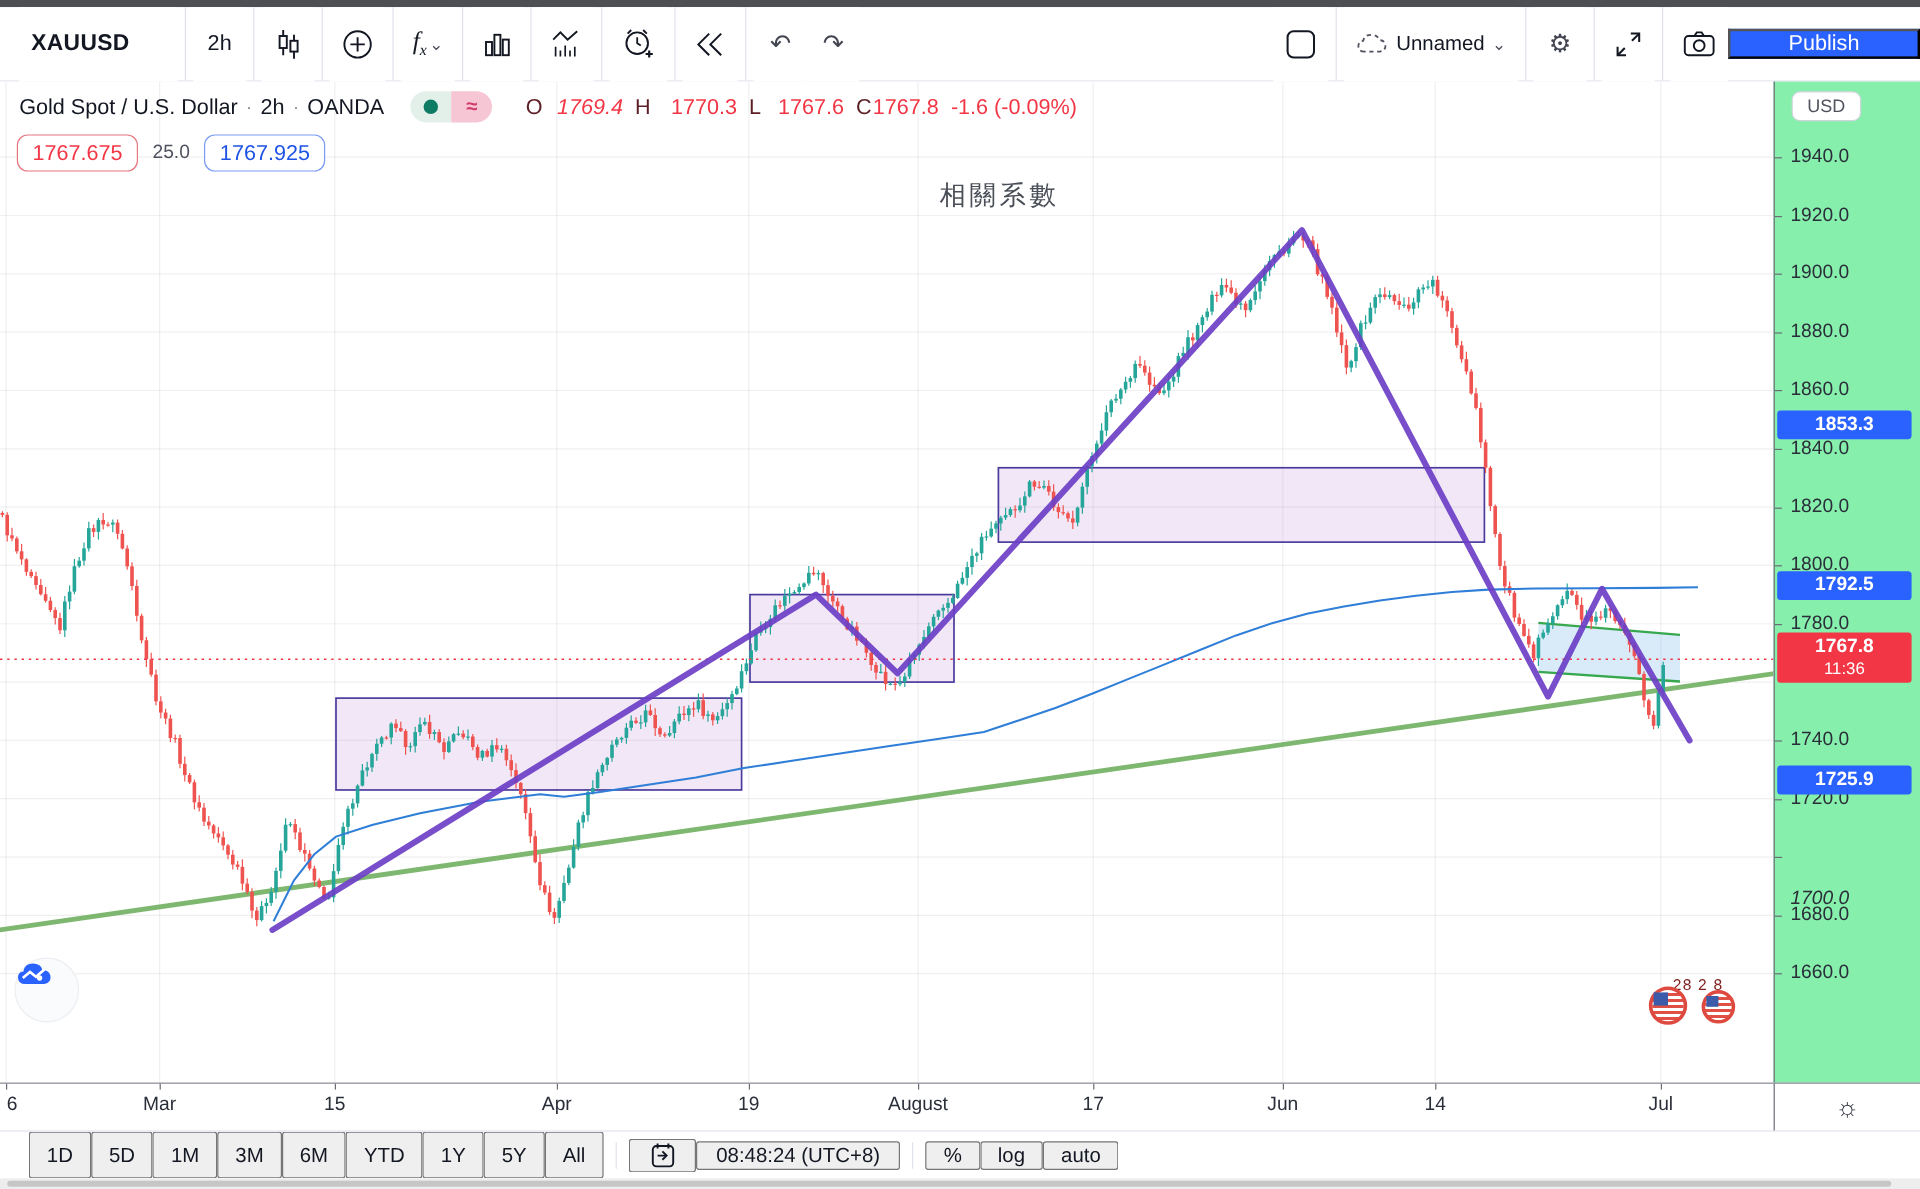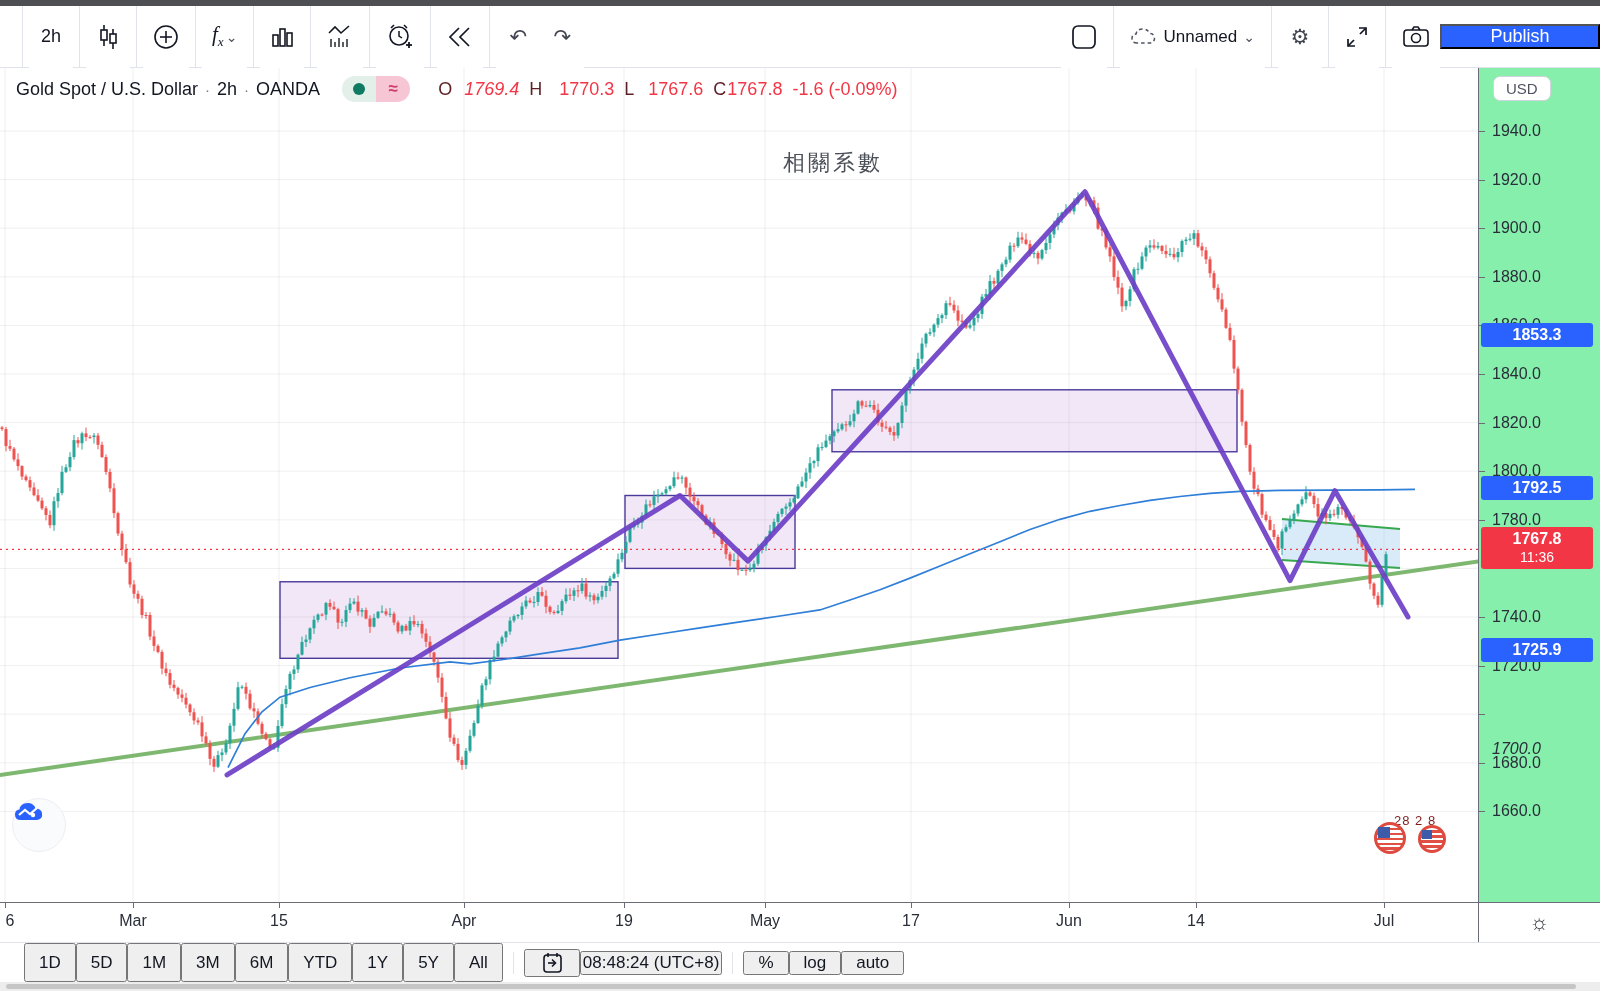--- a/index.html
+++ b/index.html
@@ -69,33 +69,34 @@
   .ta-corner{width:122px; border-left:1px solid var(--axis-line); display:flex; align-items:center; justify-content:center; font-size:22px; color:#2a2e39; cursor:pointer;}
   .ta-label{position:absolute; top:9px; transform:translateX(-50%); font-size:16px; color:#2a2e39; cursor:ew-resize;}
   .ta-tick{position:absolute; top:0; width:1px; height:5px; background:var(--axis-line);}
   
   .toolbar-bottom{height:40px; display:flex; align-items:center; justify-content:flex-start; border-top:1px solid var(--chrome-border); background:#fff;}
   .tb-left,.tb-right{display:flex; align-items:center; height:100%;}
   .tb-left{padding-left:24px;}
   .range-btn{font-size:17px; color:var(--ink); padding:0 13px; height:100%; display:flex; align-items:center; cursor:pointer;}
   .vdiv{width:1px; height:22px; background:var(--chrome-border); margin:0 10px;}
   .goto-btn{padding:0 14px; cursor:pointer; display:flex; align-items:center;}
-  .clock{font-size:17px; color:var(--ink); padding:0 1px; cursor:pointer;}
+  .clock{font-size:17px; color:var(--ink); padding:0 15px; cursor:pointer;}
   .scale-btn{font-size:17px; color:var(--ink); padding:0 13px; cursor:pointer;}
   .tb-right{padding-right:14px;}
   .bottom-strip{height:9px; background:#ededed; position:relative;}
   .scroll-thumb{position:absolute; left:6px; top:2px; width:1570px; height:5px; border-radius:3px; background:#c6c6c6;}
 </style>
 </head>
 <body>
 
 <div class="top-strip"></div>
 
 <header class="toolbar-top">
   <div class="tt-left">
+    <button class="tbtn sym">XAUUSD</button>
     <div class="sep"></div>
     <button class="tbtn interval">2h</button>
     <div class="sep"></div>
     <button class="tbtn">
       <svg width="24" height="26" viewBox="0 0 24 26">
           <g stroke="#131722" stroke-width="1.6" fill="none">
             <line x1="8" y1="1" x2="8" y2="6"></line>
             <rect x="5" y="6" width="6" height="10"></rect>
             <line x1="8" y1="16" x2="8" y2="22"></line>
             <line x1="17" y1="5" x2="17" y2="10"></line>
@@ -953,20 +954,25 @@
           <span class="k">H</span>
           <span class="v" style="margin-left: 17px;">1770.3</span>
           <span class="k">L</span>
           <span class="v" style="margin-left: 14px;">1767.6</span>
           <span class="k">C</span>
           <span class="v" style="margin-left: 1px;">1767.8</span>
           <span class="v" style="margin-left: 10px;">-1.6 (-0.09%)</span>
         </span>
     </div>
 
+    <div class="quote-row">
+      <button class="qbox sell">1767.675</button>
+      <span class="spread">25.0</span>
+      <button class="qbox buy">1767.925</button>
+    </div>
 
     <div class="cjk-note">相關系數</div>
 
     <div class="logo-circle">
       <svg width="34" height="24" viewBox="0 0 34 24">
           <path d="M8 21 Q2 21 2 15.5 Q2 11 6.5 10.5 Q7.5 4 14.5 4 Q21 4 22.5 9.5 Q28 9.5 29 14 Q30 20 24 21 Z" fill="#2962ff"></path>
           <polyline points="6,16 12,11 17,15 24,9" stroke="#fff" stroke-width="2.2" fill="none"></polyline>
           <circle cx="20" cy="16" r="2.2" fill="#fff"></circle>
         </svg>
     </div>
@@ -1001,41 +1007,41 @@
       <div class="pa-tick" style="top: 549px;"></div>
       <div class="pa-label" style="top: 549px;">1740.0</div>
       <div class="pa-tick" style="top: 597.6px;"></div>
       <div class="pa-label" style="top: 597.6px;">1720.0</div>
       <div class="pa-tick" style="top: 646.2px;"></div>
       <div class="pa-label" style="top: 681px; font-style: italic;">1700.0</div>
       <div class="pa-tick" style="top: 694.8px;"></div>
       <div class="pa-label" style="top: 694.8px;">1680.0</div>
       <div class="pa-tick" style="top: 743.4px;"></div>
       <div class="pa-label" style="top: 743.4px;">1660.0</div>
-      <div class="pa-badge blue" style="top: 255px;">1853.3</div>
+      <div class="pa-badge blue" style="top: 274px;">1853.3</div>
       <div class="pa-badge blue" style="top: 408.425px;">1792.5</div>
       <div class="pa-badge red" style="top: 459.446px;">1767.8<div class="sub">11:36</div></div>
       <div class="pa-badge blue" style="top: 570.263px;">1725.9</div>
     </div>
 </div>
 
 <div class="time-axis">
   <div class="ta-left" id="time-axis">
       <div class="ta-tick" style="left: 5px;"></div>
       <div class="ta-label" style="left: 10px;">6</div>
       <div class="ta-tick" style="left: 133px;"></div>
       <div class="ta-label" style="left: 133px;">Mar</div>
       <div class="ta-tick" style="left: 279px;"></div>
       <div class="ta-label" style="left: 279px;">15</div>
       <div class="ta-tick" style="left: 464px;"></div>
       <div class="ta-label" style="left: 464px;">Apr</div>
       <div class="ta-tick" style="left: 624px;"></div>
       <div class="ta-label" style="left: 624px;">19</div>
       <div class="ta-tick" style="left: 765px;"></div>
-      <div class="ta-label" style="left: 765px;">May</div>
+      <div class="ta-label" style="left: 765px;">August</div>
       <div class="ta-tick" style="left: 911px;"></div>
       <div class="ta-label" style="left: 911px;">17</div>
       <div class="ta-tick" style="left: 1069px;"></div>
       <div class="ta-label" style="left: 1069px;">Jun</div>
       <div class="ta-tick" style="left: 1196px;"></div>
       <div class="ta-label" style="left: 1196px;">14</div>
       <div class="ta-tick" style="left: 1384px;"></div>
       <div class="ta-label" style="left: 1384px;">Jul</div>
     </div>
   <div class="ta-corner">

